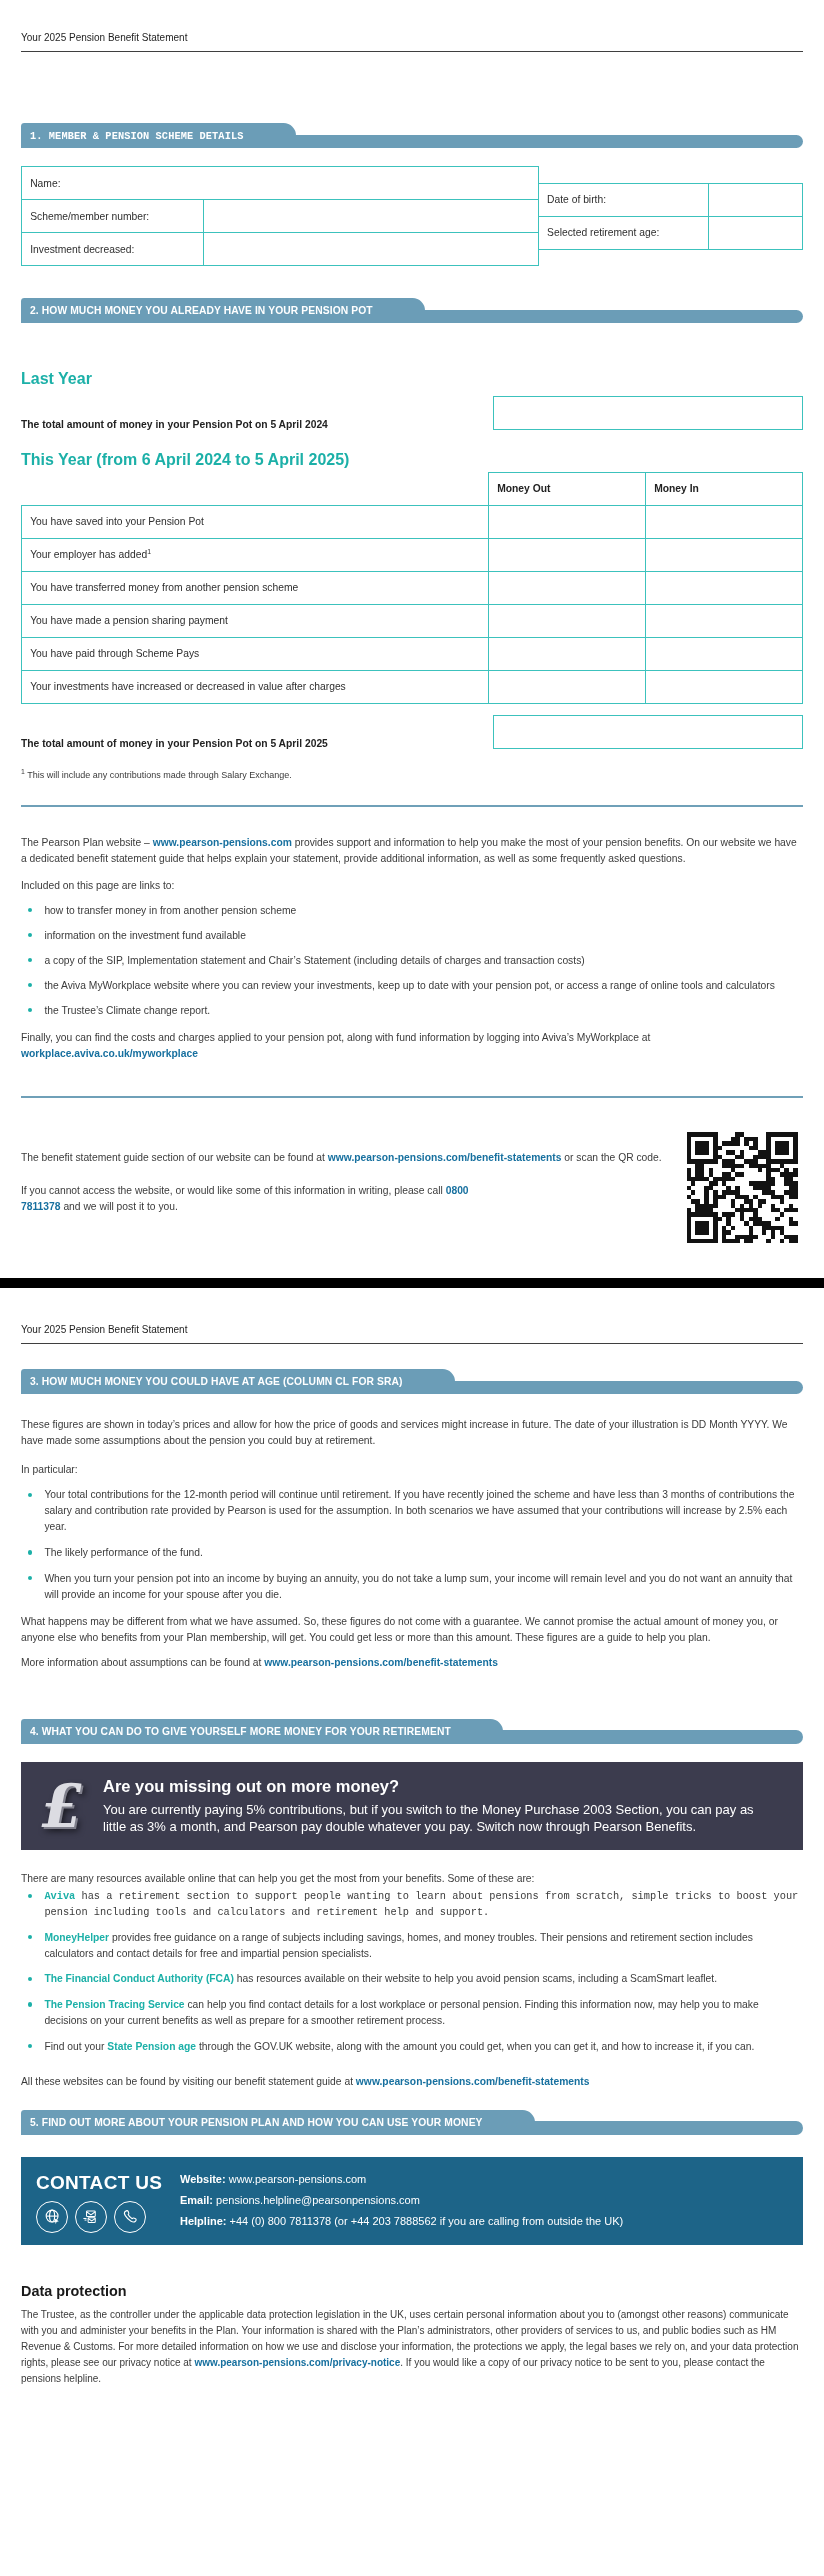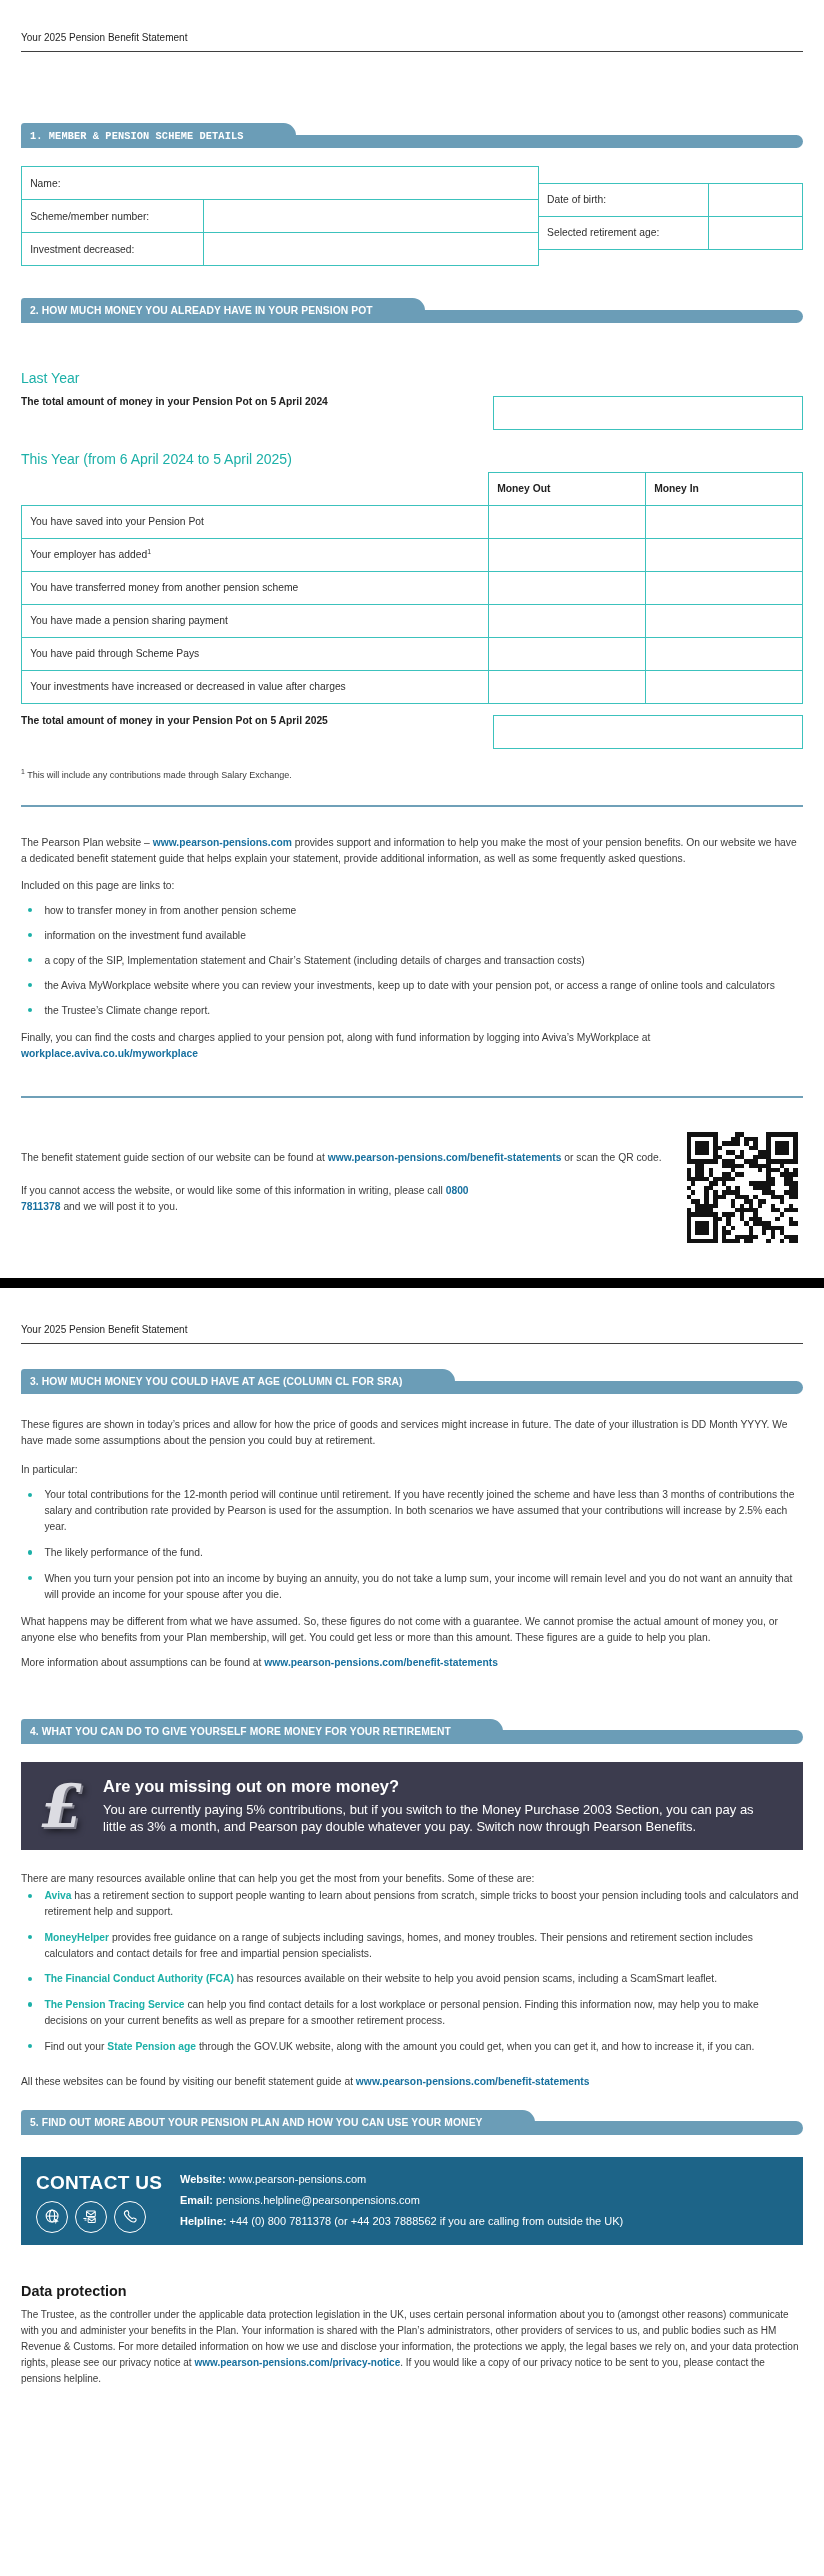--- a/index.html
+++ b/index.html
@@ -26,22 +26,22 @@
   .banner-tab{position:absolute;left:0;top:0;height:25px;background:var(--banner);border-radius:3.4px 12.4px 0 0;display:inline-flex;align-items:center;padding:0 52px 0 9px;font-weight:700;color:#fff;font-size:10.3px;white-space:nowrap;letter-spacing:0.1px;}
 
   table{border-collapse:collapse;}
   td{border:1.4px solid var(--tborder);font-size:10.3px;color:#2e2e2e;padding-left:8.2px;vertical-align:middle;}
   td.ghost{border:none;}
   .member-tables{display:flex;align-items:center;margin-top:18px;}
   .member-left td{height:33px;}
   .member-right td{height:33px;}
   .member-right{margin-left:-1.4px;}
 
-  .teal-h{color:var(--teal);font-size:14px;font-weight:400;line-height:23.4px;}
-  .total-row{display:flex;align-items:flex-start;}
+  .teal-h{color:var(--teal);font-size:16px;font-weight:700;line-height:23.4px;}
+  .total-row{display:flex;align-items:flex-end;}
   .total-label{flex:1;font-weight:700;font-size:10.3px;color:#222;}
   .total-box{width:310px;height:34px;border:1.4px solid var(--tborder);}
 
   .money-table{width:782px;}
   .money-table td{height:33px;}
   .money-table td.hdr{height:30px;font-weight:700;color:#222;}
   .money-table .c-out{width:157px;}
   .money-table .c-in{width:157px;}
   sup{font-size:6.9px;}
 
@@ -873,21 +873,21 @@
     <div class="promo-symbol">£</div>
     <div class="promo-text">
       <div class="promo-title">Are you missing out on more money?</div>
       <div class="promo-body">You are currently paying 5% contributions, but if you switch to the Money Purchase 2003 Section, you can pay as little as 3% a month, and Pearson pay double whatever you pay. Switch now through Pearson Benefits.</div>
     </div>
   </div>
 
   <p style="margin-top:20.6px;">There are many resources available online that can help you get the most from your benefits. Some of these are:</p>
 
   <ul class="dots" style="margin-top:1.4px;">
-    <li style="margin-top:0;"><span></span><span class="lead">Aviva</span><span> has a retirement section to support people wanting to learn about pensions from scratch, simple tricks to boost your pension including tools and calculators and retirement help and support.</span></li>
+    <li style="margin-top:0;font-family:Liberation Mono, monospace;"><span></span><span class="lead">Aviva</span><span> has a retirement section to support people wanting to learn about pensions from scratch, simple tricks to boost your pension including tools and calculators and retirement help and support.</span></li>
     <li style="margin-top:9.6px;"><span></span><span class="lead">MoneyHelper</span><span> provides free guidance on a range of subjects including savings, homes, and money troubles. Their pensions and retirement section includes calculators and contact details for free and impartial pension specialists.</span></li>
     <li style="margin-top:9.6px;"><span></span><span class="lead">The Financial Conduct Authority (FCA)</span><span> has resources available on their website to help you avoid pension scams, including a ScamSmart leaflet.</span></li>
     <li style="margin-top:9.6px;"><span></span><span class="lead">The Pension Tracing Service</span><span> can help you find contact details for a lost workplace or personal pension. Finding this information now, may help you to make decisions on your current benefits as well as prepare for a smoother retirement process.</span></li>
     <li style="margin-top:9.6px;"><span>Find out your </span><span class="lead">State Pension age</span><span> through the GOV.UK website, along with the amount you could get, when you can get it, and how to increase it, if you can.</span></li>
   </ul>
 
   <p style="margin-top:19px;"><span>All these websites can be found by visiting our benefit statement guide at </span><span class="link">www.pearson-pensions.com/benefit-statements</span></p>
 
   <div class="banner" style="margin-top:20.6px;">
     <div class="banner-bar"></div>

